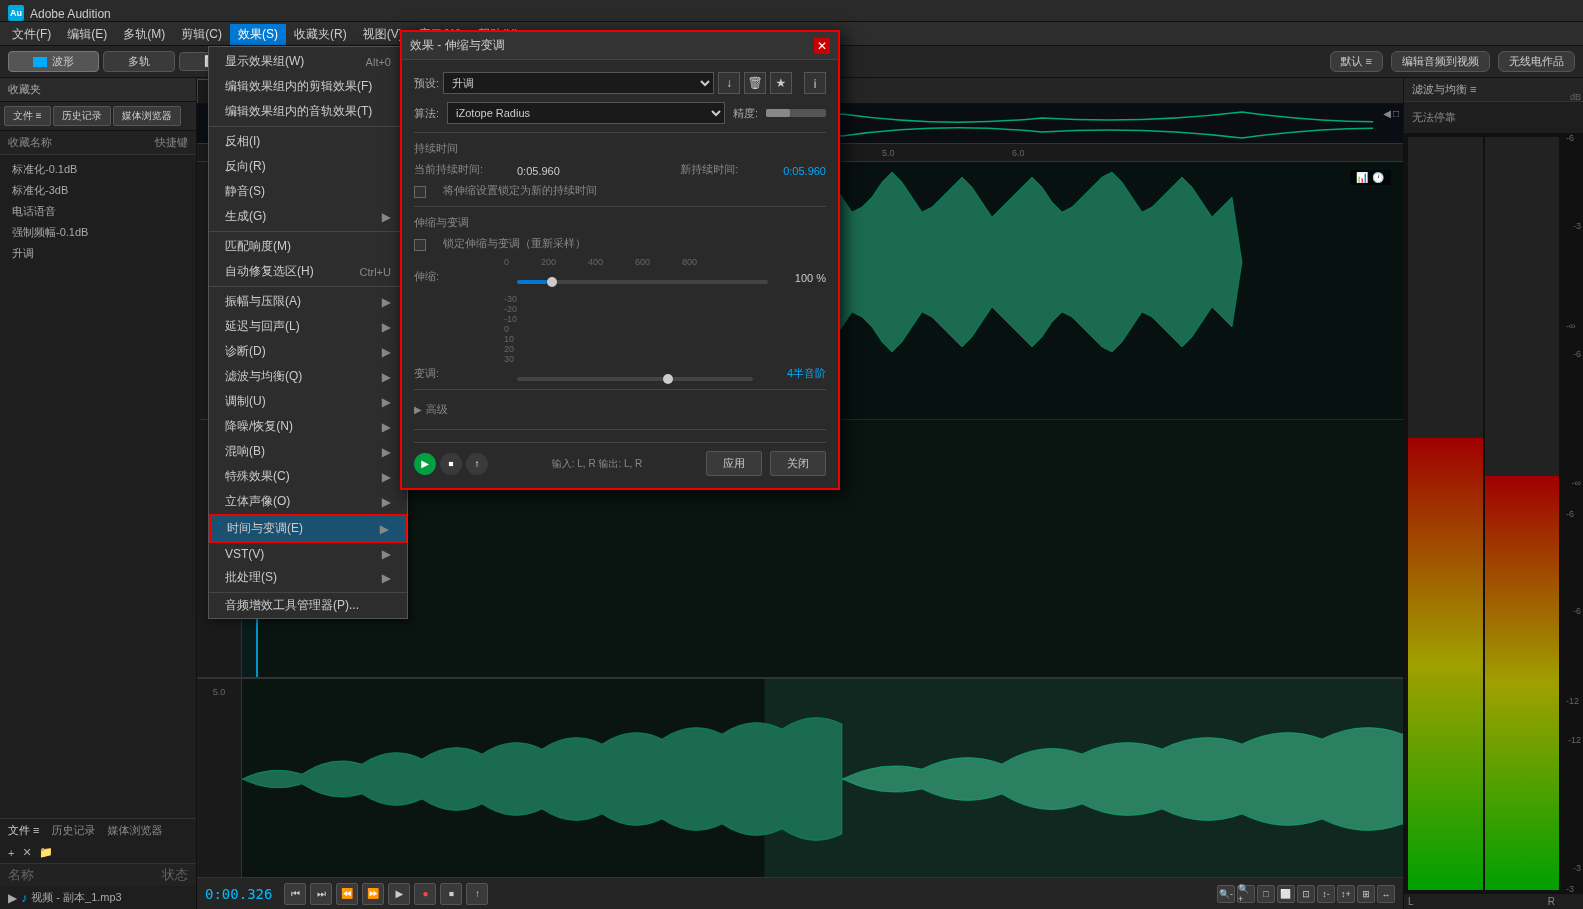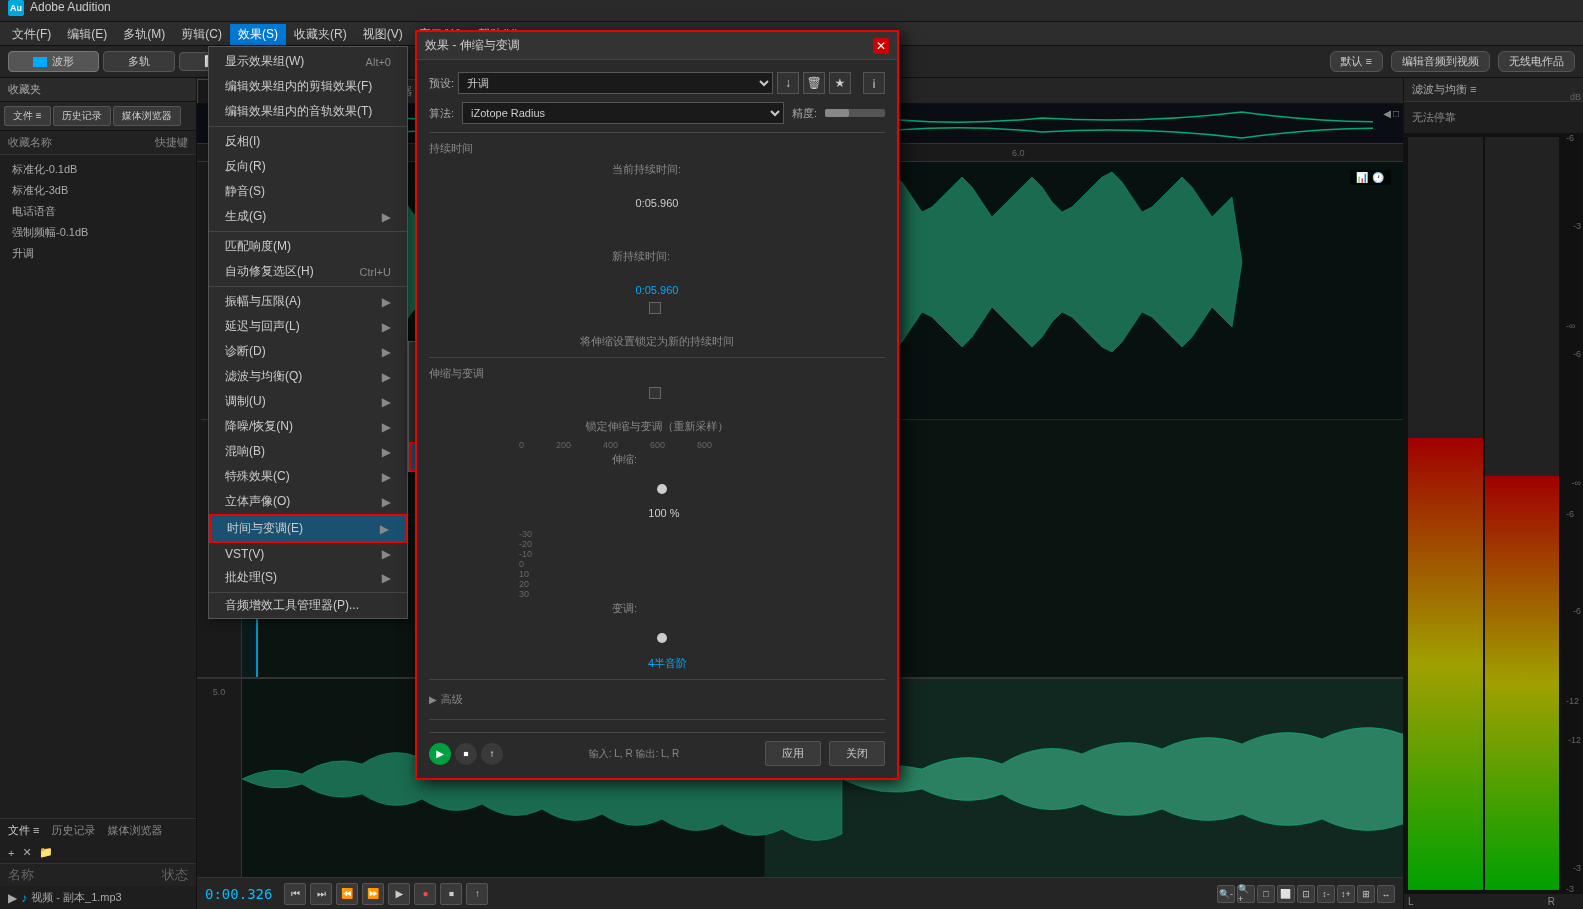--- a/index.html
+++ b/index.html
@@ -12,21 +12,21 @@
       color: #ccc;
       overflow: hidden;
       position: relative;
     }
 
     
     #titlebar {
       height: 22px;
       background: #2a2a2a;
       display: flex;
-      align-items: flex-start;
+      align-items: flex-end;
       padding: 0 8px;
       border-bottom: 1px solid #111;
     }
     #titlebar .logo {
       width: 16px;
       height: 16px;
       background: #00a8e0;
       border-radius: 2px;
       margin-right: 6px;
       display: flex;
@@ -437,22 +437,22 @@
       width: 210px;
       background: #2d2d2d;
       border: 1px solid #555;
       box-shadow: 2px 2px 8px rgba(0,0,0,0.5);
     }
 
     
     #effects-dialog {
       position: absolute;
       top: 30px;
-      left: 415px;
-      width: 484px;
+      left: 400px;
+      width: 440px;
       background: #2a2a2a;
       border: 2px solid #e00;
       box-shadow: 4px 4px 16px rgba(0,0,0,0.8);
       z-index: 300;
       pointer-events: all;
     }
     .dialog-titlebar {
       height: 28px;
       background: #333;
       display: flex;
@@ -501,24 +501,23 @@
       height: 22px;
     }
     .dialog-section-title {
       font-size: 11px;
       color: #888;
       margin-bottom: 6px;
       margin-top: 8px;
     }
     .dialog-field-row {
       display: flex;
-      align-items: center;
+      align-items: flex-end;
       margin-bottom: 6px;
-      gap: 20px;
-      flex-direction: column;
+      gap: 13px;
     }
     .dialog-field-label {
       font-size: 11px;
       color: #888;
       width: 90px;
     }
     .dialog-field-value {
       font-size: 11px;
       color: #ccc;
     }

